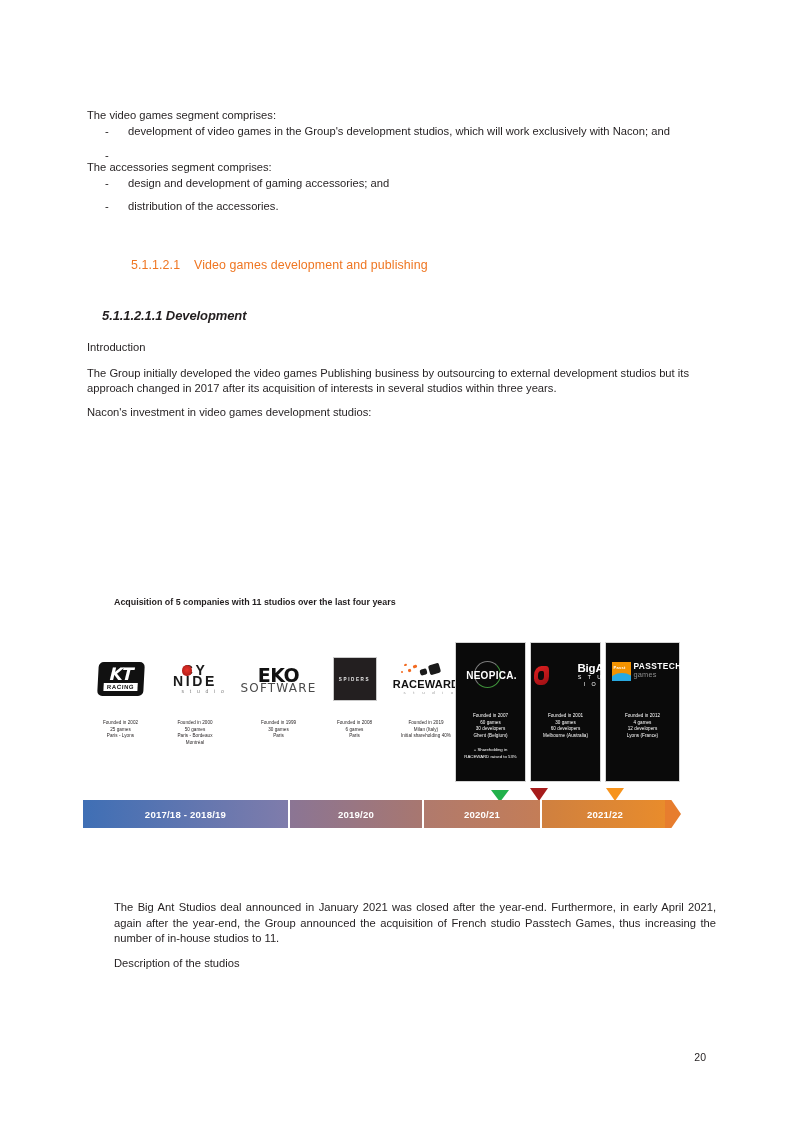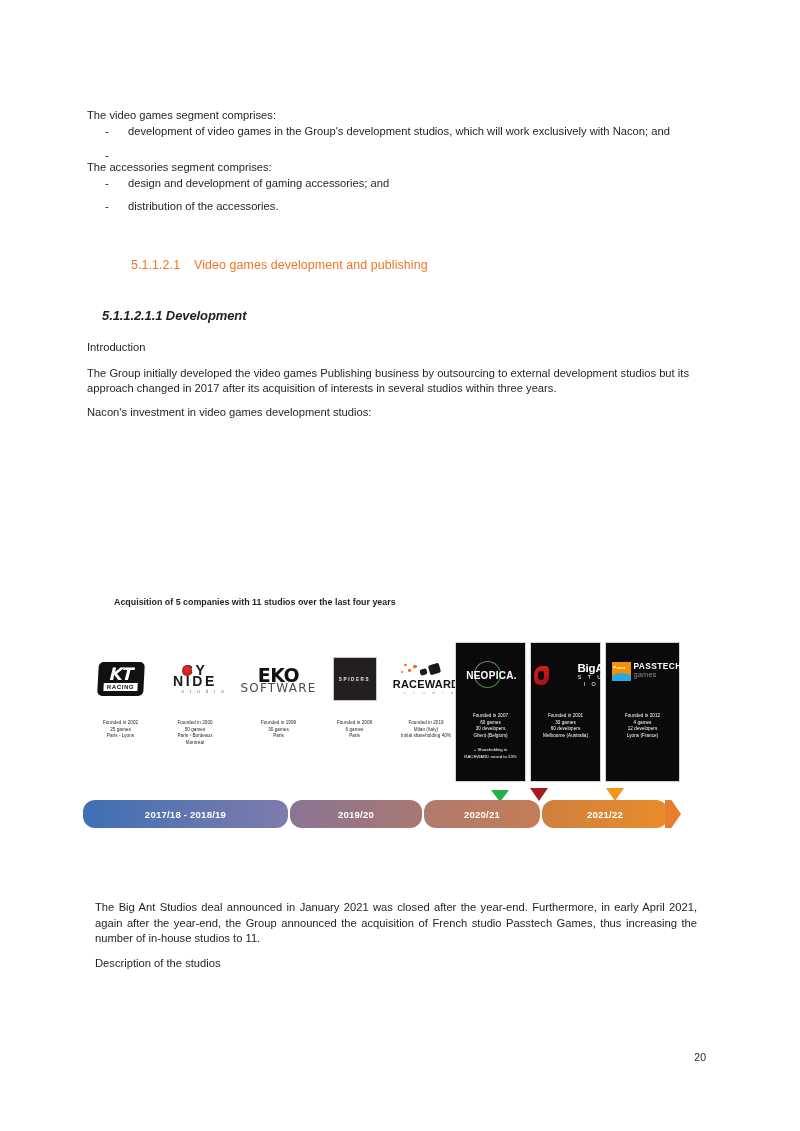--- a/index.html
+++ b/index.html
@@ -390,34 +390,33 @@
     position: absolute;
     top: 0;
     height: 28px;
     display: flex;
     align-items: center;
     justify-content: center;
     color: #ffffff;
     font-size: 9.6px;
     font-weight: bold;
     letter-spacing: 0.2px;
-    border-radius: 12px;
   }
   .tl-cap {
     position: absolute;
     top: 0;
     width: 16px;
     height: 28px;
     background: #e77d2e;
     clip-path: polygon(0 0, 40% 0, 100% 50%, 40% 100%, 0 100%);
   }
 
   .bottom-text {
     position: absolute;
-    left: 95px;
+    left: 114px;
     top: 900px;
     width: 602px;
   }
   .page-number {
     position: absolute;
     right: 94px;
     top: 1051px;
     font-size: 10.5px;
     color: #231f20;
   }

